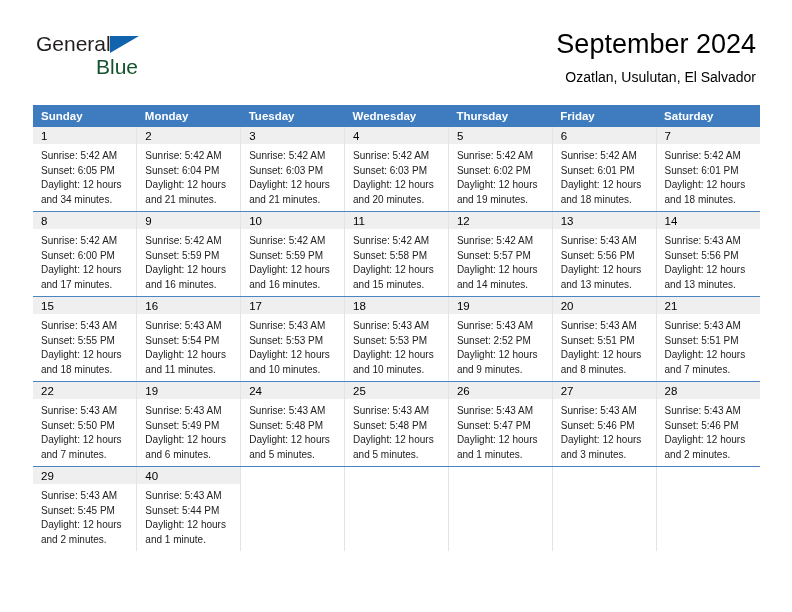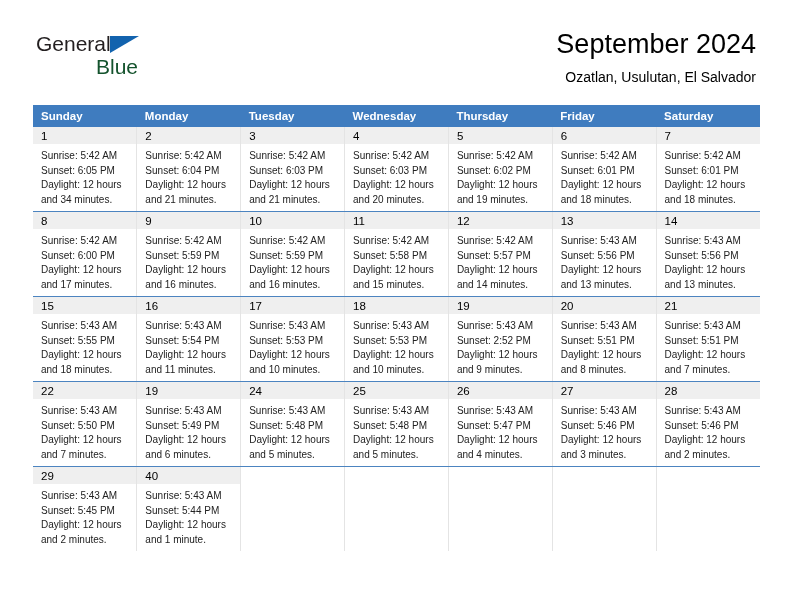--- a/index.html
+++ b/index.html
@@ -403,21 +403,21 @@
                 <div>Daylight: 12 hours</div>
                 <div>and 5 minutes.</div>
               </div>
             </td>
             <td class="daycell">
               <div class="daynum-bar">26</div>
               <div class="events">
                 <div>Sunrise: 5:43 AM</div>
                 <div>Sunset: 5:47 PM</div>
                 <div>Daylight: 12 hours</div>
-                <div>and 4 minutes.</div>
+                <div>and 1 minutes.</div>
               </div>
             </td>
             <td class="daycell">
               <div class="daynum-bar">27</div>
               <div class="events">
                 <div>Sunrise: 5:43 AM</div>
                 <div>Sunset: 5:46 PM</div>
                 <div>Daylight: 12 hours</div>
                 <div>and 3 minutes.</div>
               </div>

